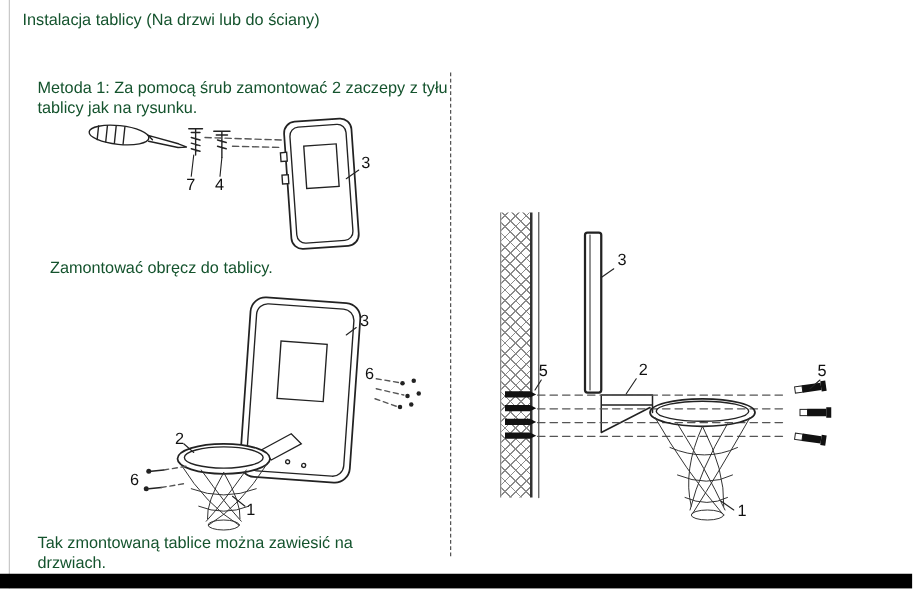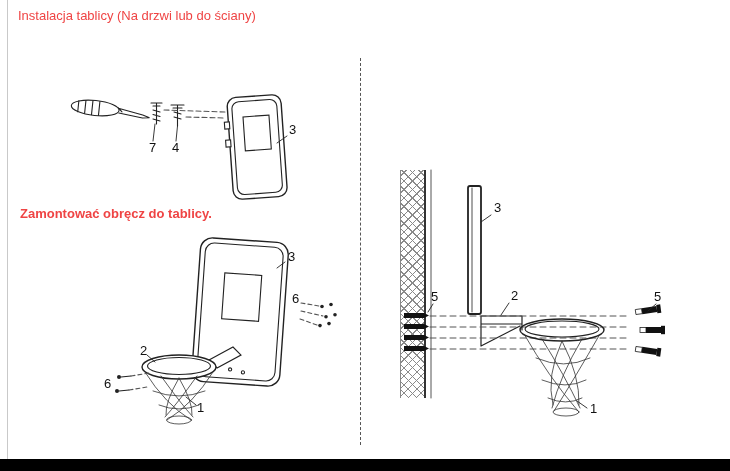--- a/index.html
+++ b/index.html
@@ -1,21 +1,21 @@
 <!DOCTYPE html>
 <html><head>
 <meta charset="utf-8">
 <style>
   * { margin:0; padding:0; box-sizing:border-box; }
   html, body { background:#ffffff; }
   .page {
     position:relative; width:730px; height:471px; background:#fff;
     font-family:"Liberation Sans", sans-serif; color:#111; overflow:hidden;
   }
-  .txt { position:absolute; font-size:13px; line-height:1.25; color:#ef4444; }
+  .txt { position:absolute; font-size:13px; line-height:1.25; color:#14532d; }
   .scan-edge { position:absolute; left:7px; top:0; width:1px; height:471px; background:#c9c9c9; }
   .divider { position:absolute; left:360px; top:58px; height:387px; width:0; border-left:1.5px dashed #555; }
   .wall {
     position:absolute; left:400px; top:170px; width:26px; height:228px;
     border-left:1px solid #888; border-right:2.5px solid #333;
     background:
       repeating-linear-gradient(45deg, transparent 0 5px, #8a8a8a 5px 6px),
       repeating-linear-gradient(-45deg, transparent 0 5px, #8a8a8a 5px 6px);
   }
   .footer-bar { position:absolute; left:0; top:459px; width:730px; height:12px; background:#000; }
@@ -24,20 +24,21 @@
 </style>
 </head>
 <body>
 
 <div class="page">
 
   <div class="scan-edge"></div>
 
   <div class="txt" style="left:18px; top:8px;">Instalacja tablicy (Na drzwi lub do ściany)</div>
 
+  <div class="txt" style="left:30px; top:62px; width:340px;">Metoda 1: Za pomocą śrub zamontować 2 zaczepy z tyłu tablicy jak na rysunku.</div>
 
   <svg style="left:65px; top:90px;" width="250" height="125" viewBox="0 0 250 125">
     <g stroke="#222" fill="none" stroke-width="1.1" stroke-linecap="round">
       <g transform="rotate(6 30 20)">
         <ellipse cx="30" cy="18" rx="24" ry="7.5" fill="#fff"></ellipse>
         <path d="M13,12.5 L13,23.5 M20,11.5 L20,24.5 M27,11 L27,25 M34,11 L34,25"></path>
         <path d="M53,15.5 L57,19 M54,20.5 L78,23 M54,16 L78,20 M78,20 L85,22 L78,23"></path>
       </g>
       <g>
         <path d="M86,13 L97,13 M88,16 L95,16 M91.5,13 L91.5,34 M88,20 L95,22 M88,24.5 L95,26.5 M88,29 L95,31"></path>
@@ -55,21 +56,21 @@
         <rect x="161" y="30" width="5" height="7" fill="#fff"></rect>
         <rect x="161" y="48" width="5" height="7" fill="#fff"></rect>
       </g>
       <path stroke-width="0.9" d="M222,46 L212,53"></path>
     </g>
     <text x="84" y="62">7</text>
     <text x="107" y="62">4</text>
     <text x="224" y="44">3</text>
   </svg>
 
-  <div class="txt" style="left:20px; top:206px;font-weight:bold;">Zamontować obręcz do tablicy.</div>
+  <div class="txt" style="left:40px; top:206px;">Zamontować obręcz do tablicy.</div>
 
   <svg style="left:95px; top:226px;" width="245" height="200" viewBox="0 0 245 200">
     <g stroke="#222" fill="none" stroke-width="1.1" stroke-linecap="round">
       <g transform="rotate(4 145 88)">
         <rect x="101" y="14" width="88" height="144" rx="12" fill="#fff" stroke-width="1.4"></rect>
         <rect x="106" y="19" width="78" height="134" rx="9"></rect>
         <rect x="127" y="48" width="37" height="46"></rect>
         <circle cx="139" cy="144" r="1.6"></circle>
         <circle cx="152" cy="146" r="1.6"></circle>
       </g>
@@ -104,20 +105,21 @@
       <path stroke-width="0.9" d="M52,129 L60,136"></path>
       <path stroke-width="0.9" d="M101,179 L91,171"></path>
     </g>
     <text x="193" y="35">3</text>
     <text x="197" y="77">6</text>
     <text x="45" y="129">2</text>
     <text x="9" y="162">6</text>
     <text x="102" y="186">1</text>
   </svg>
 
+  <div class="txt" style="left:30px; top:426px; width:262px;">Tak zmontowaną tablice można zawiesić na drzwiach.</div>
 
   <div class="divider"></div>
 
 
   <div class="wall"></div>
 
   <svg style="left:390px; top:160px;" width="315" height="290" viewBox="0 0 315 290">
     <g stroke="#222" fill="none" stroke-width="1.1" stroke-linecap="round">
       <path stroke="#555" stroke-width="1" d="M41,10 L41,238"></path>
       <g>

